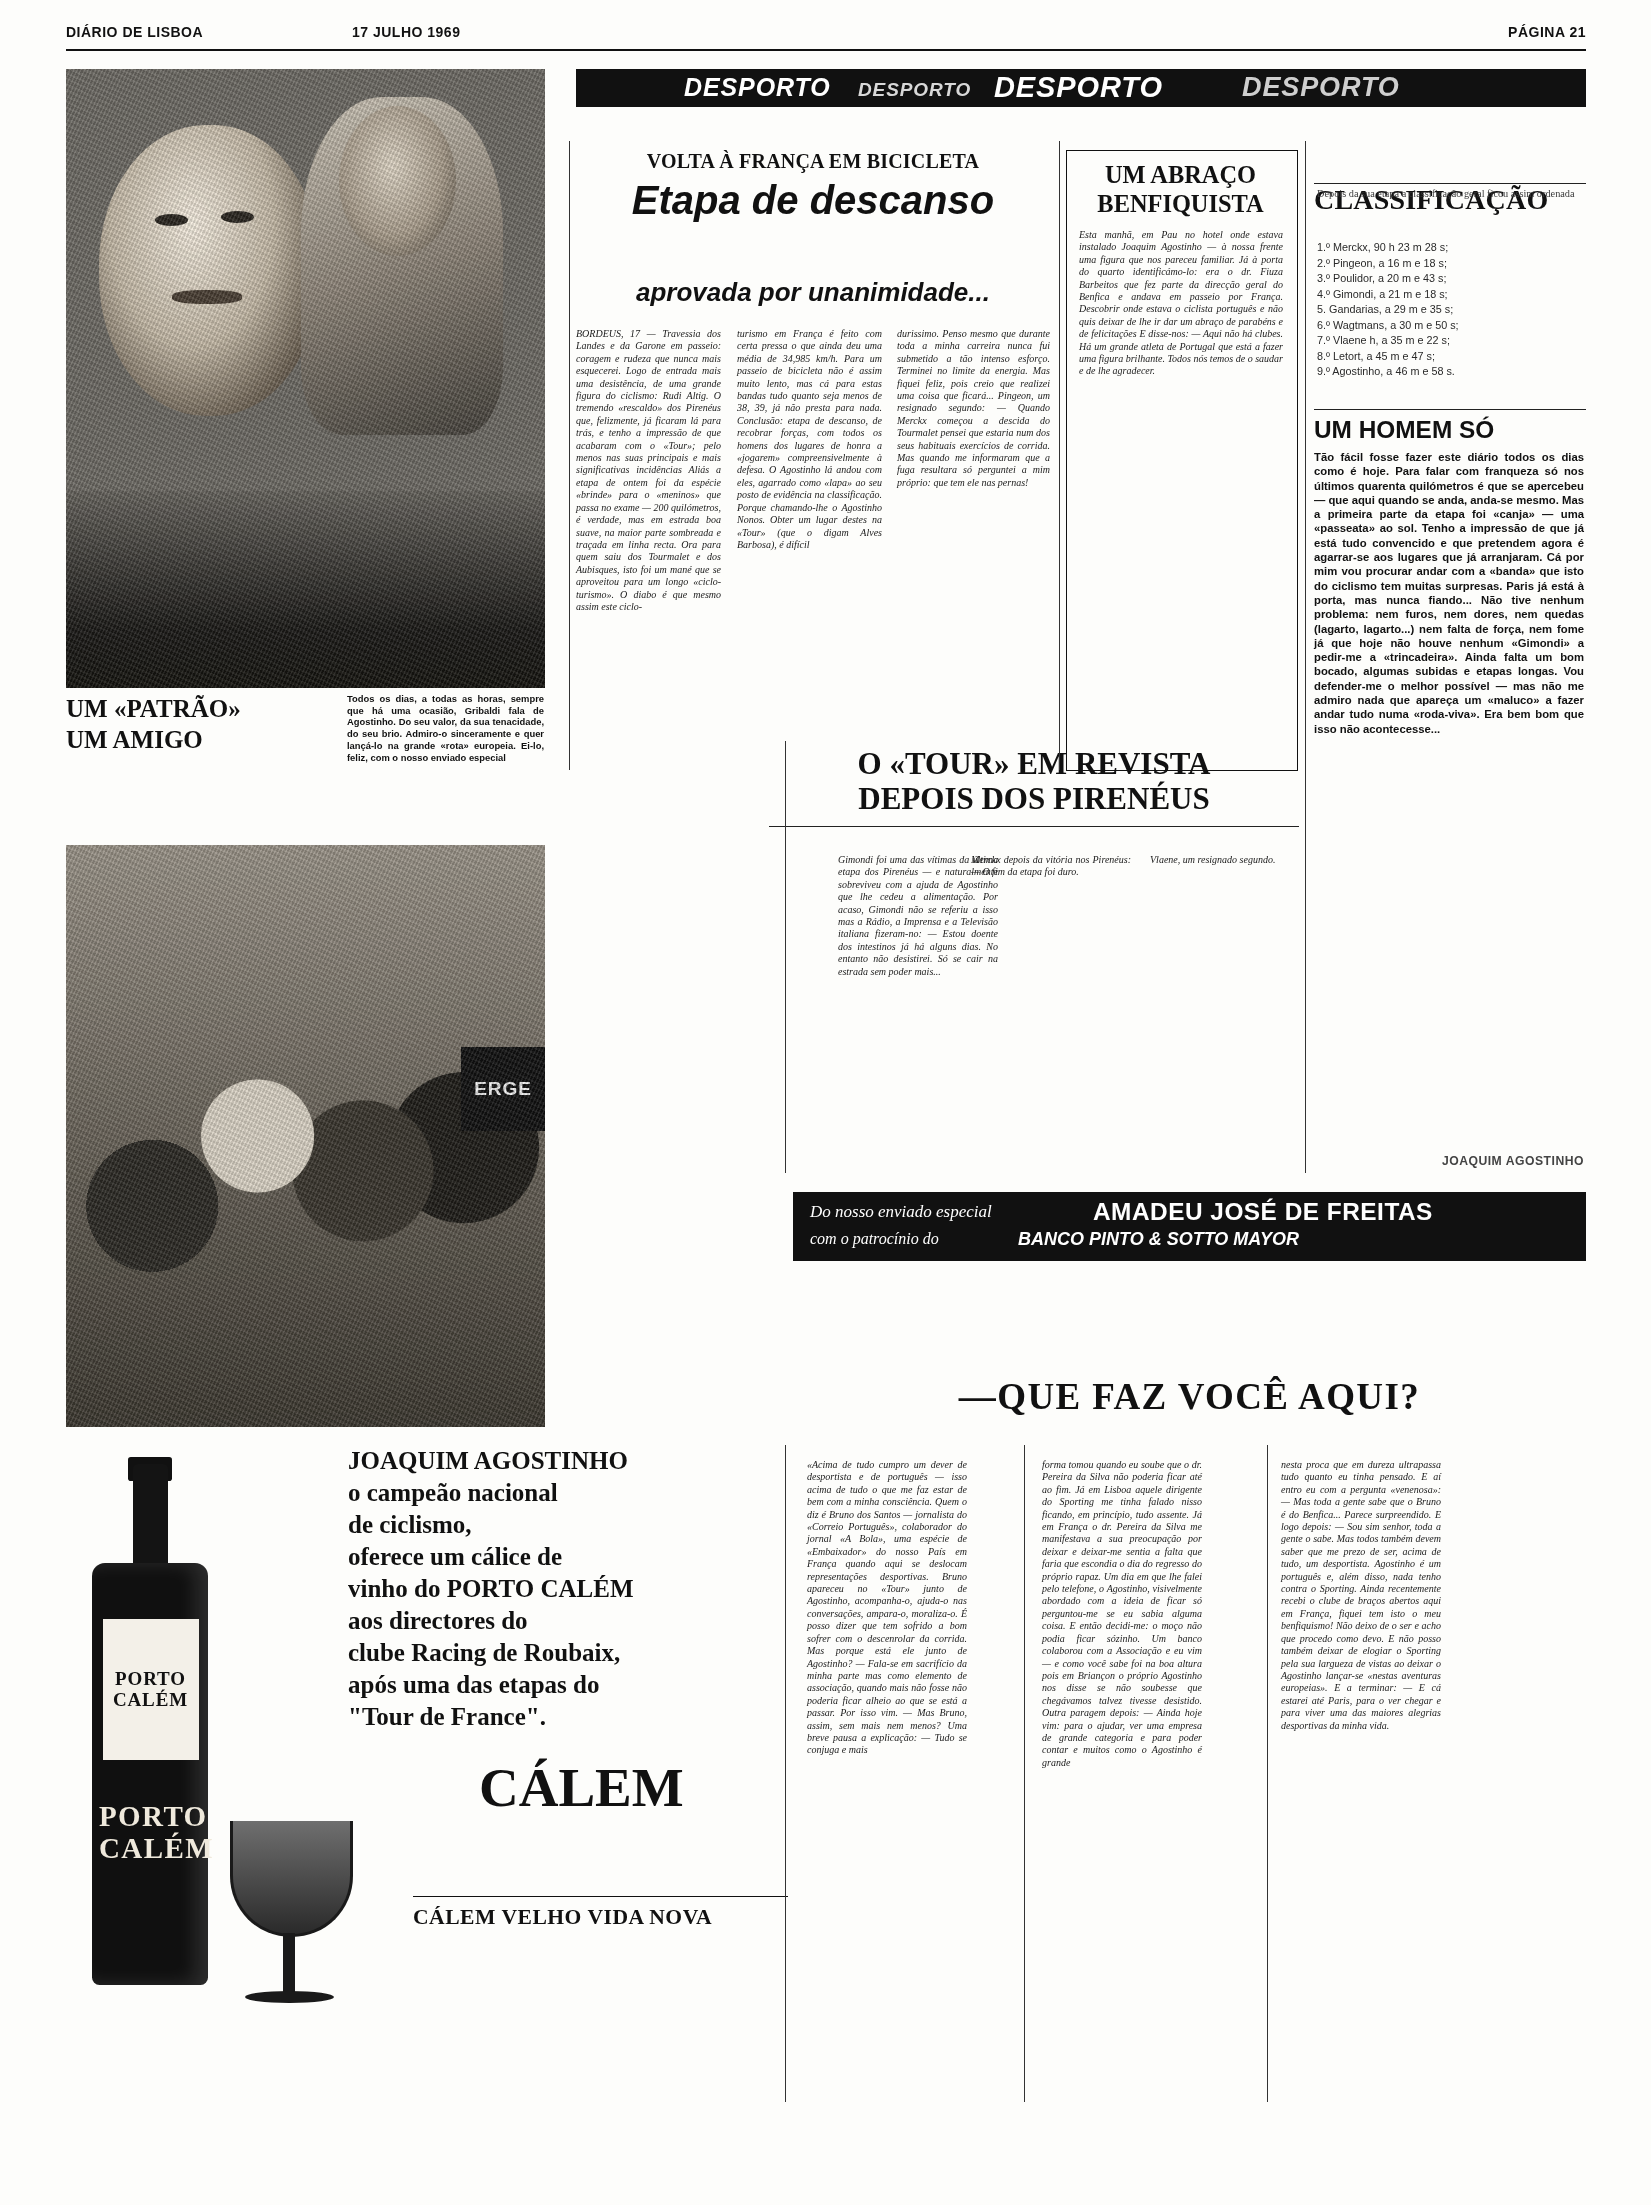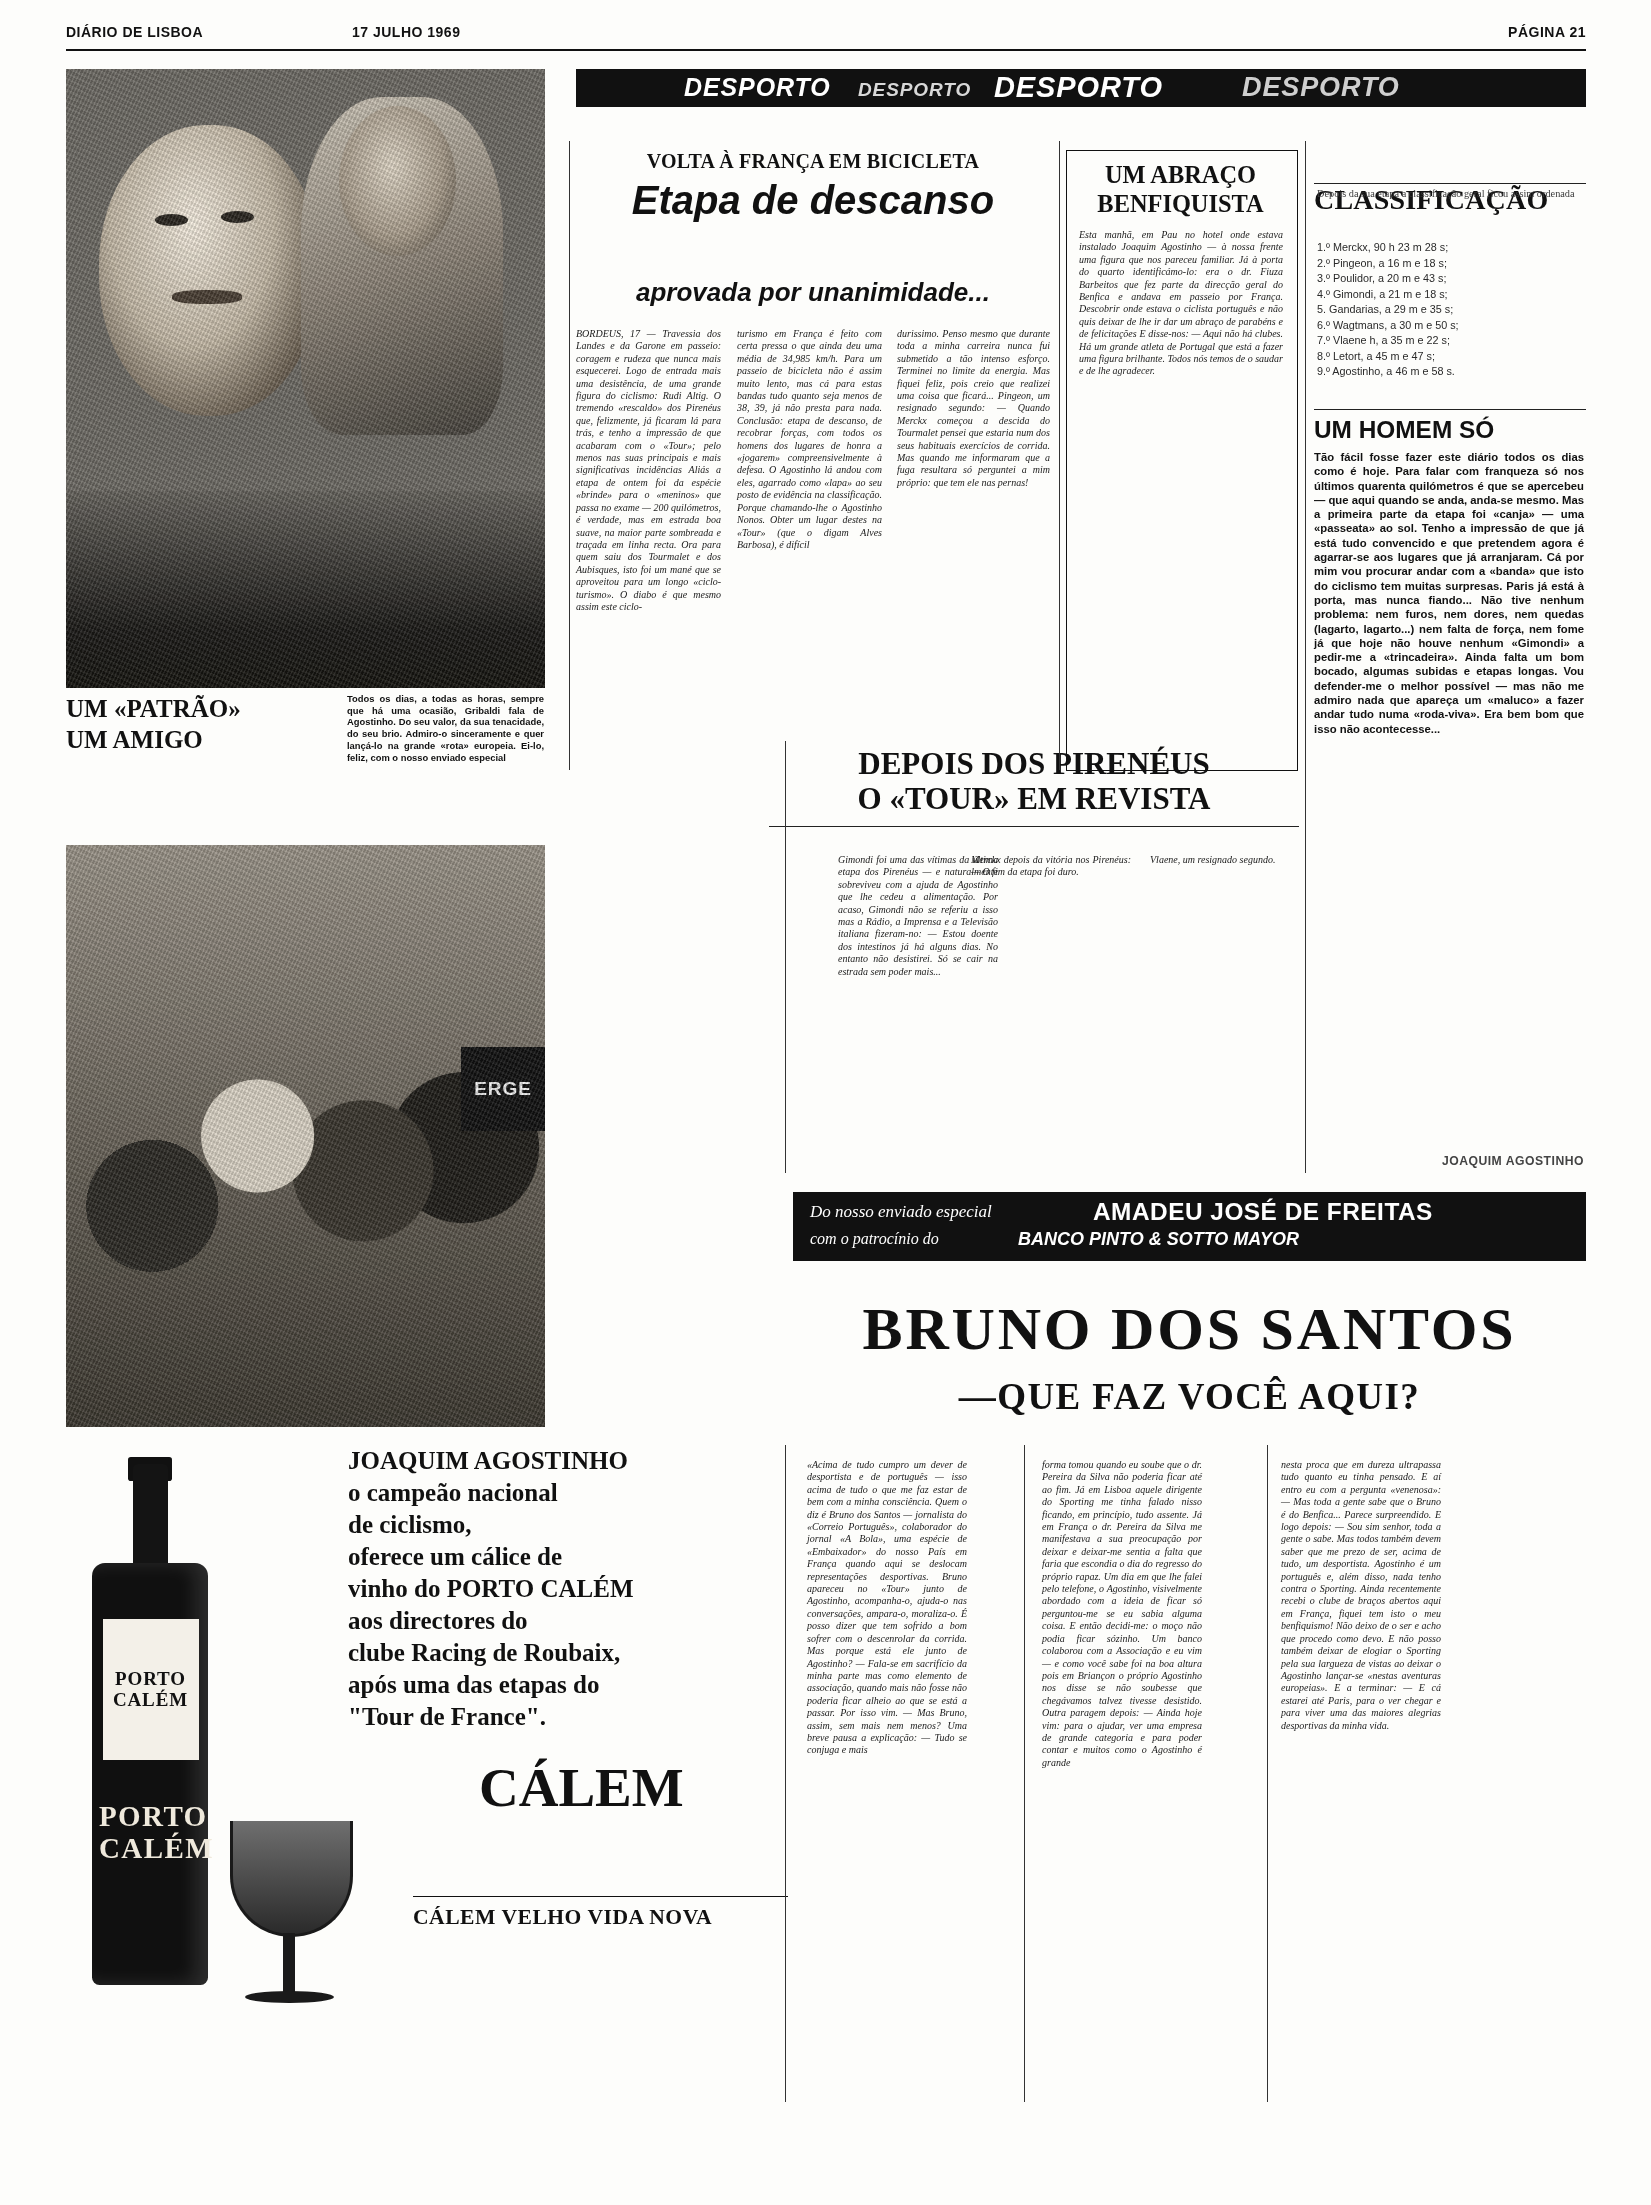--- a/index.html
+++ b/index.html
@@ -381,38 +381,37 @@
     <div>8.º Letort, a 45 m e 47 s;</div>
     <div>9.º Agostinho, a 46 m e 58 s.</div>
   </div>
 
   <div class="homem-rule"></div>
   <div class="homem-title">UM HOMEM SÓ</div>
   <div class="homem-text">Tão fácil fosse fazer este diário todos os dias como é hoje. Para falar com franqueza só nos últimos quarenta quilómetros é que se apercebeu — que aqui quando se anda, anda-se mesmo. Mas a primeira parte da etapa foi «canja» — uma «passeata» ao sol. Tenho a impressão de que já está tudo convencido e que pretendem agora é agarrar-se aos lugares que já arranjaram. Cá por mim vou procurar andar com a «banda» que isto do ciclismo tem muitas surpresas. Paris já está à porta, mas nunca fiando... Não tive nenhum problema: nem furos, nem dores, nem quedas (lagarto, lagarto...) nem falta de força, nem fome já que hoje não houve nenhum «Gimondi» a pedir-me a «trincadeira». Ainda falta um bom bocado, algumas subidas e etapas longas. Vou defender-me o melhor possível — mas não me admiro nada que apareça um «maluco» a fazer andar tudo numa «roda-viva». Era bem bom que isso não acontecesse...</div>
   <div class="homem-sig">JOAQUIM AGOSTINHO</div>
 
   <div class="tour-title">
+    <div>O «TOUR» EM REVISTA</div>
     <div>DEPOIS DOS PIRENÉUS</div>
-    <div>O «TOUR» EM REVISTA</div>
   </div>
   <div class="tour-rule"></div>
   <div class="col-text t1">Gimondi foi uma das vítimas da última etapa dos Pirenéus — e naturalmente sobreviveu com a ajuda de Agostinho que lhe cedeu a alimentação. Por acaso, Gimondi não se referiu a isso mas a Rádio, a Imprensa e a Televisão italiana fizeram-no:
 — Estou doente dos intestinos já há alguns dias. No entanto não desistirei. Só se cair na estrada sem poder mais...</div>
   <div class="col-text t2">Merckx depois da vitória nos Pirenéus:
 — O fim da etapa foi duro.</div>
   <div class="col-text t3">Vlaene, um resignado segundo.</div>
 
   <div class="strip">
     <span class="l1">Do nosso enviado especial</span>
     <span class="l1b">AMADEU JOSÉ DE FREITAS</span>
     <span class="l2">com o patrocínio do</span>
     <span class="l2b">BANCO PINTO &amp; SOTTO MAYOR</span>
   </div>
 
-  <div class="bruno-title">BRUNO DOS SANTOS</div>
   <div class="bruno-sub">—QUE FAZ VOCÊ AQUI?</div>
   <div class="col-text b1">«Acima de tudo cumpro um dever de desportista e de português — isso acima de tudo o que me faz estar de bem com a minha consciência.
 
 Quem o diz é Bruno dos Santos — jornalista do «Correio Português», colaborador do jornal «A Bola», uma espécie de «Embaixador» do nosso País em França quando aqui se deslocam representações desportivas.
 
 Bruno apareceu no «Tour» junto de Agostinho, acompanha-o, ajuda-o nas conversações, ampara-o, moraliza-o. É posso dizer que tem sofrido a bom sofrer com o descenrolar da corrida. Mas porque está ele junto de Agostinho?
 — Fala-se em sacrifício da minha parte mas como elemento de associação, quando mais não fosse não poderia ficar alheio ao que se está a passar. Por isso vim.
 — Mas Bruno, assim, sem mais nem menos?
 Uma breve pausa a explicação:
 — Tudo se conjuga e mais</div>

